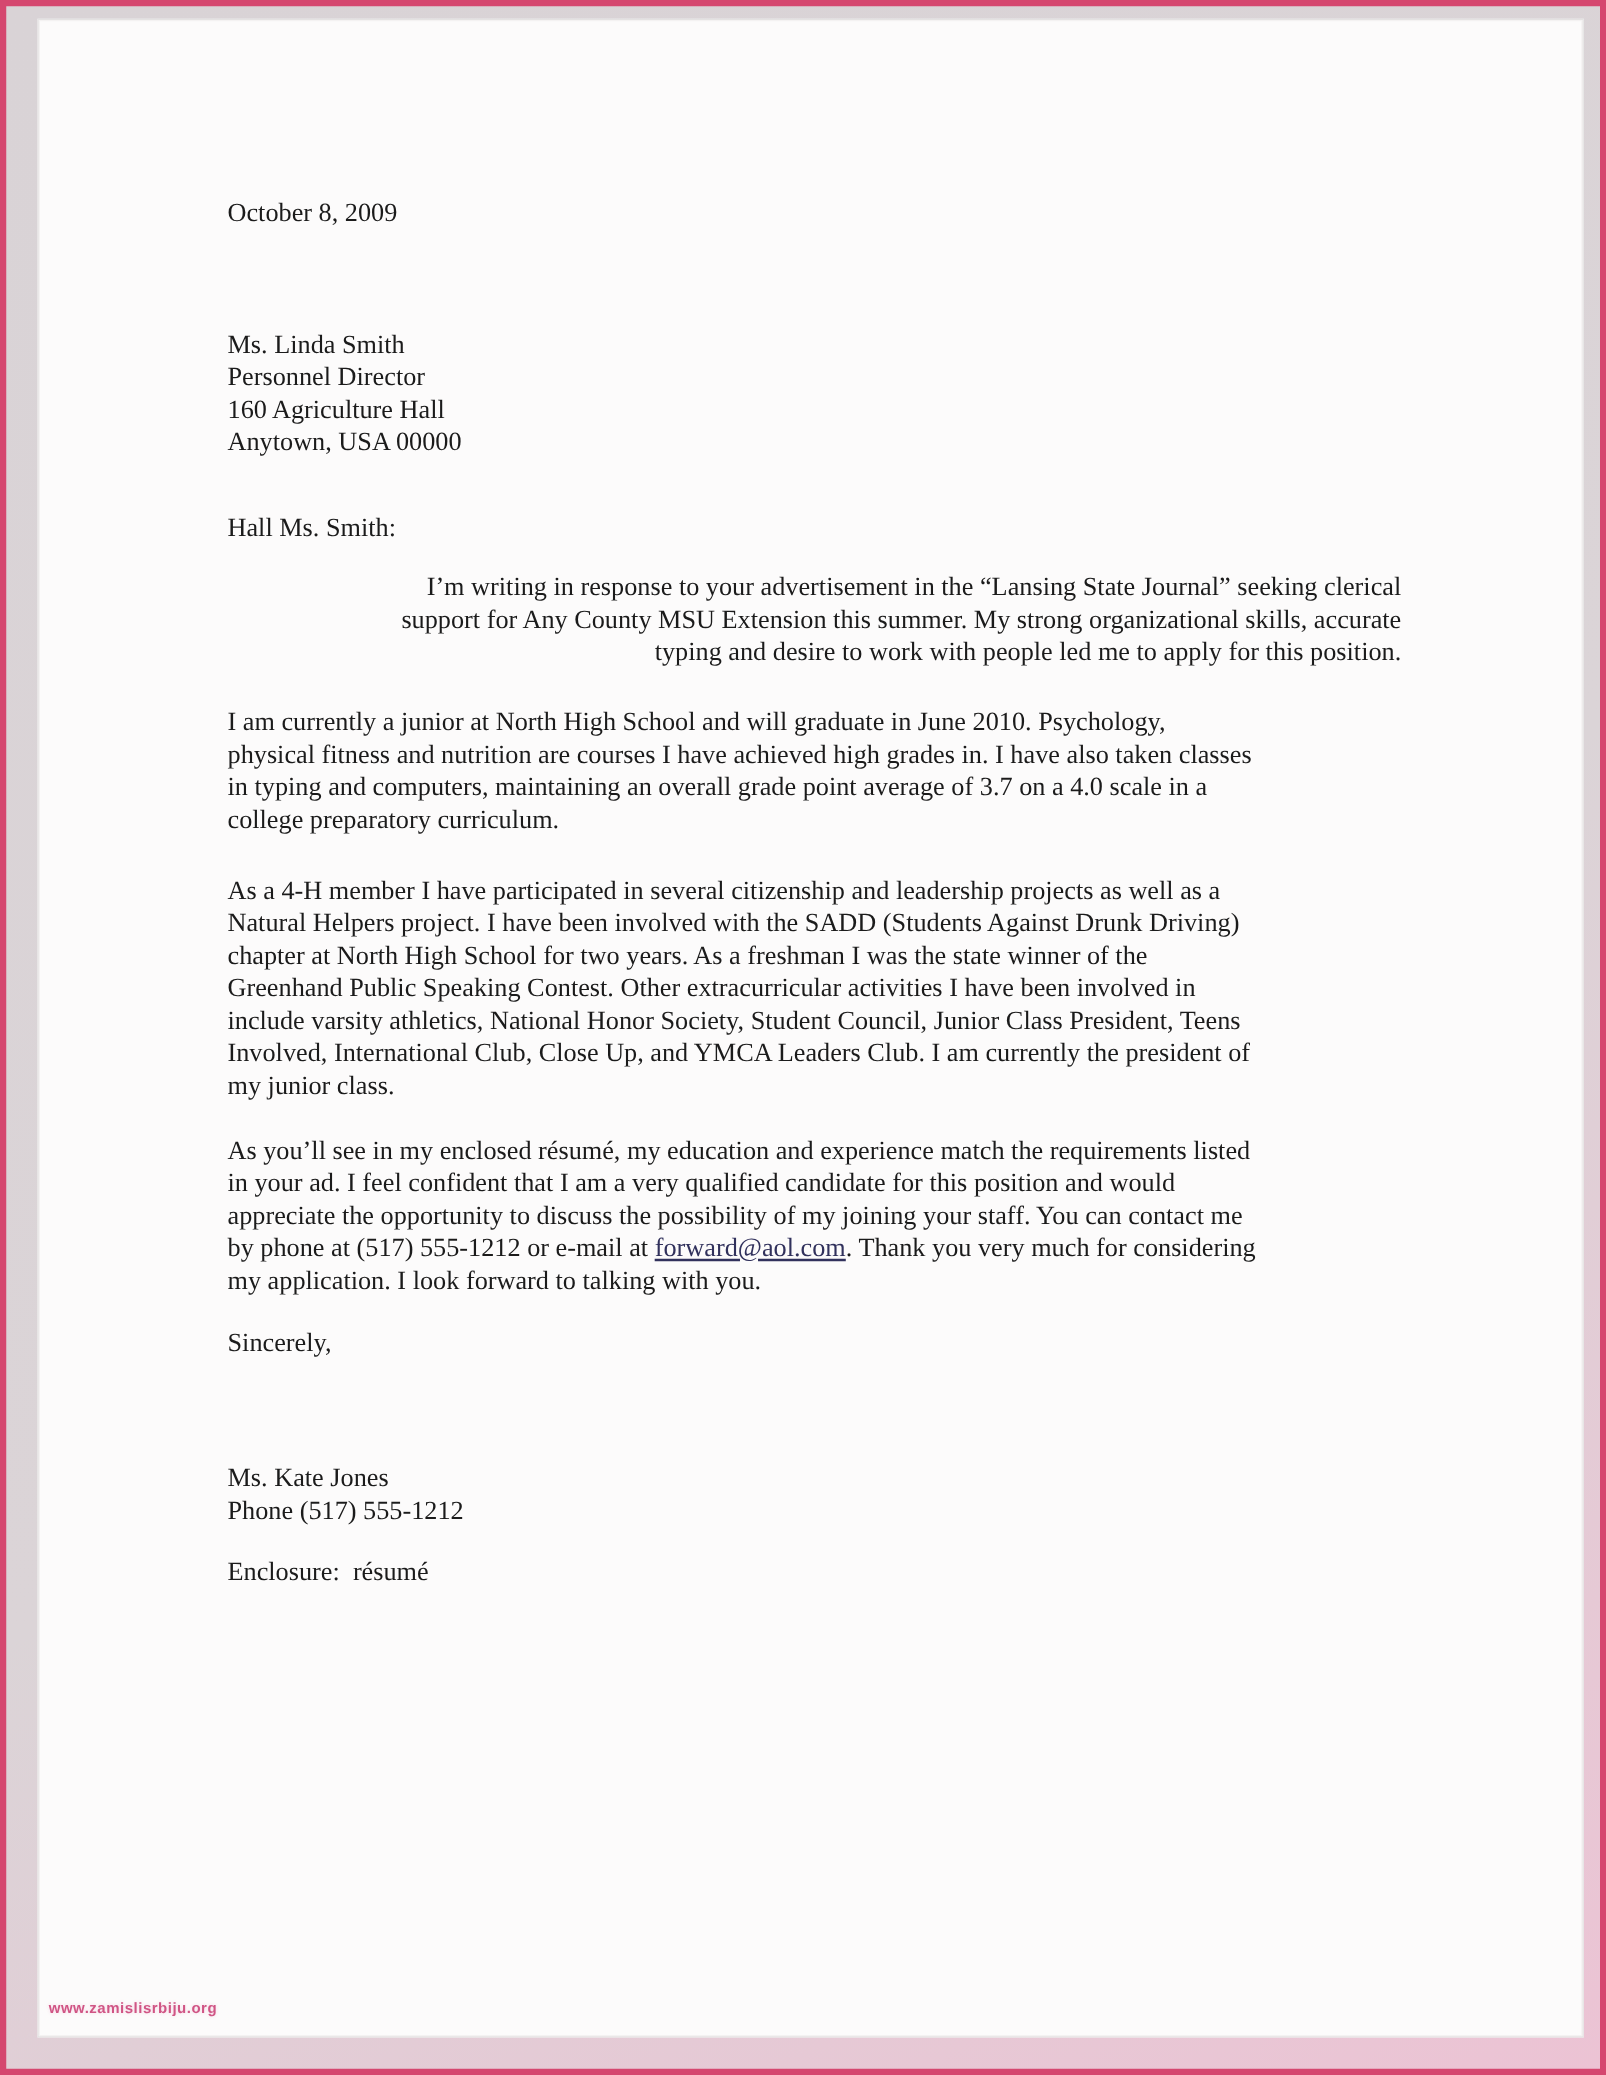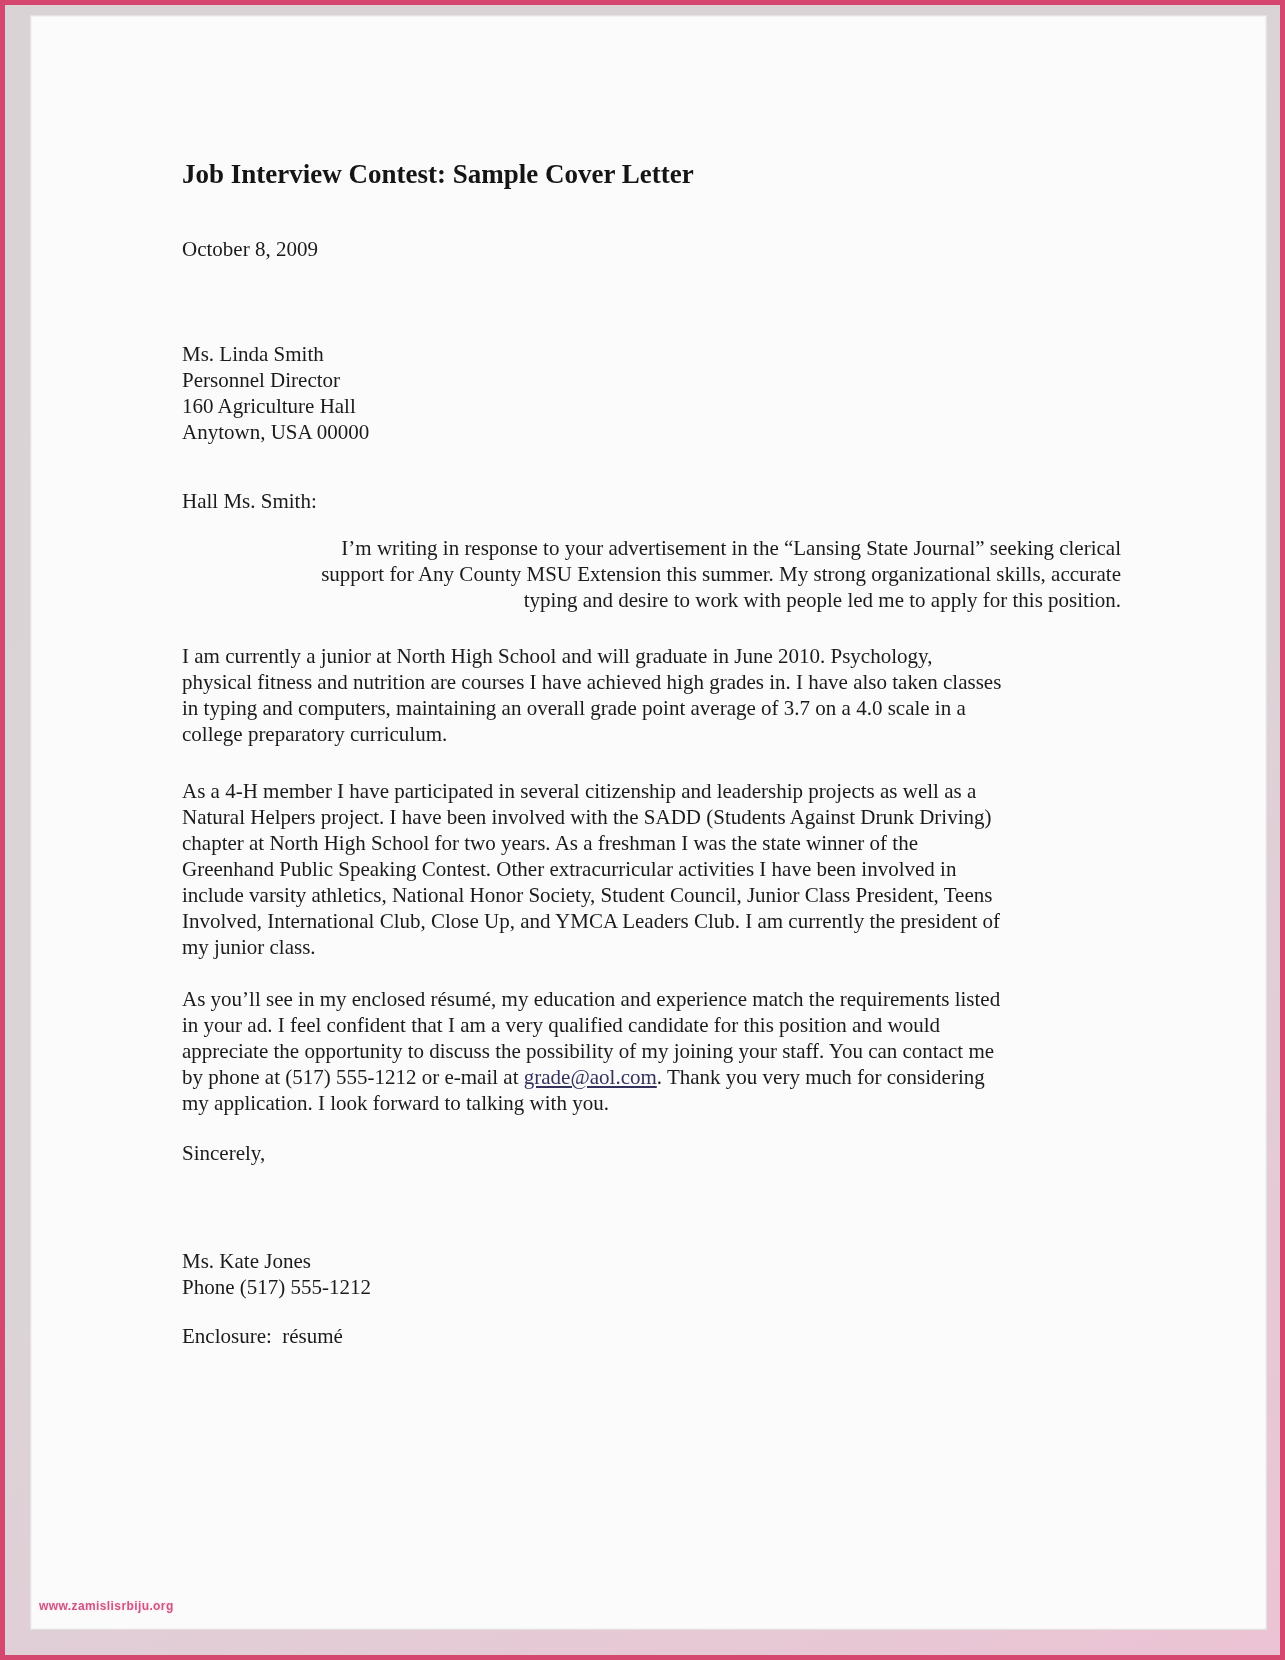--- a/index.html
+++ b/index.html
@@ -79,21 +79,20 @@
   }
 </style>
 </head>
 <body>
 
 <div class="frame-outer">
   <div class="frame-mat">
     <div class="page">
 
       <div class="content">
-        <h1 class="letter-title">Job Interview Contest: Sample Cover Letter</h1>
 
 
         <p class="letter-date">October 8, 2009</p>
 
         <p class="recipient">Ms. Linda Smith
 Personnel Director
 160 Agriculture Hall
 Anytown, USA 00000</p>
 
         <p class="salutation">Hall Ms. Smith:</p>
@@ -111,21 +110,21 @@
 Natural Helpers project. I have been involved with the SADD (Students Against Drunk Driving)
 chapter at North High School for two years. As a freshman I was the state winner of the
 Greenhand Public Speaking Contest. Other extracurricular activities I have been involved in
 include varsity athletics, National Honor Society, Student Council, Junior Class President, Teens
 Involved, International Club, Close Up, and YMCA Leaders Club. I am currently the president of
 my junior class.</p>
 
         <p class="para-4"><span>As you’ll see in my enclosed résumé, my education and experience match the requirements listed
 in your ad. I feel confident that I am a very qualified candidate for this position and would
 appreciate the opportunity to discuss the possibility of my joining your staff. You can contact me
-by phone at (517) 555-1212 or e-mail at </span><a class="email-link">grade@aol.com</a><span>. Thank you very much for considering
+by phone at (517) 555-1212 or e-mail at </span><a class="email-link">forward@aol.com</a><span>. Thank you very much for considering
 my application. I look forward to talking with you.</span></p>
 
         <p class="closing">Sincerely,</p>
 
         <p class="signature">Ms. Kate Jones
 Phone (517) 555-1212</p>
 
         <p class="enclosure">Enclosure:  résumé</p>
       </div>
 

